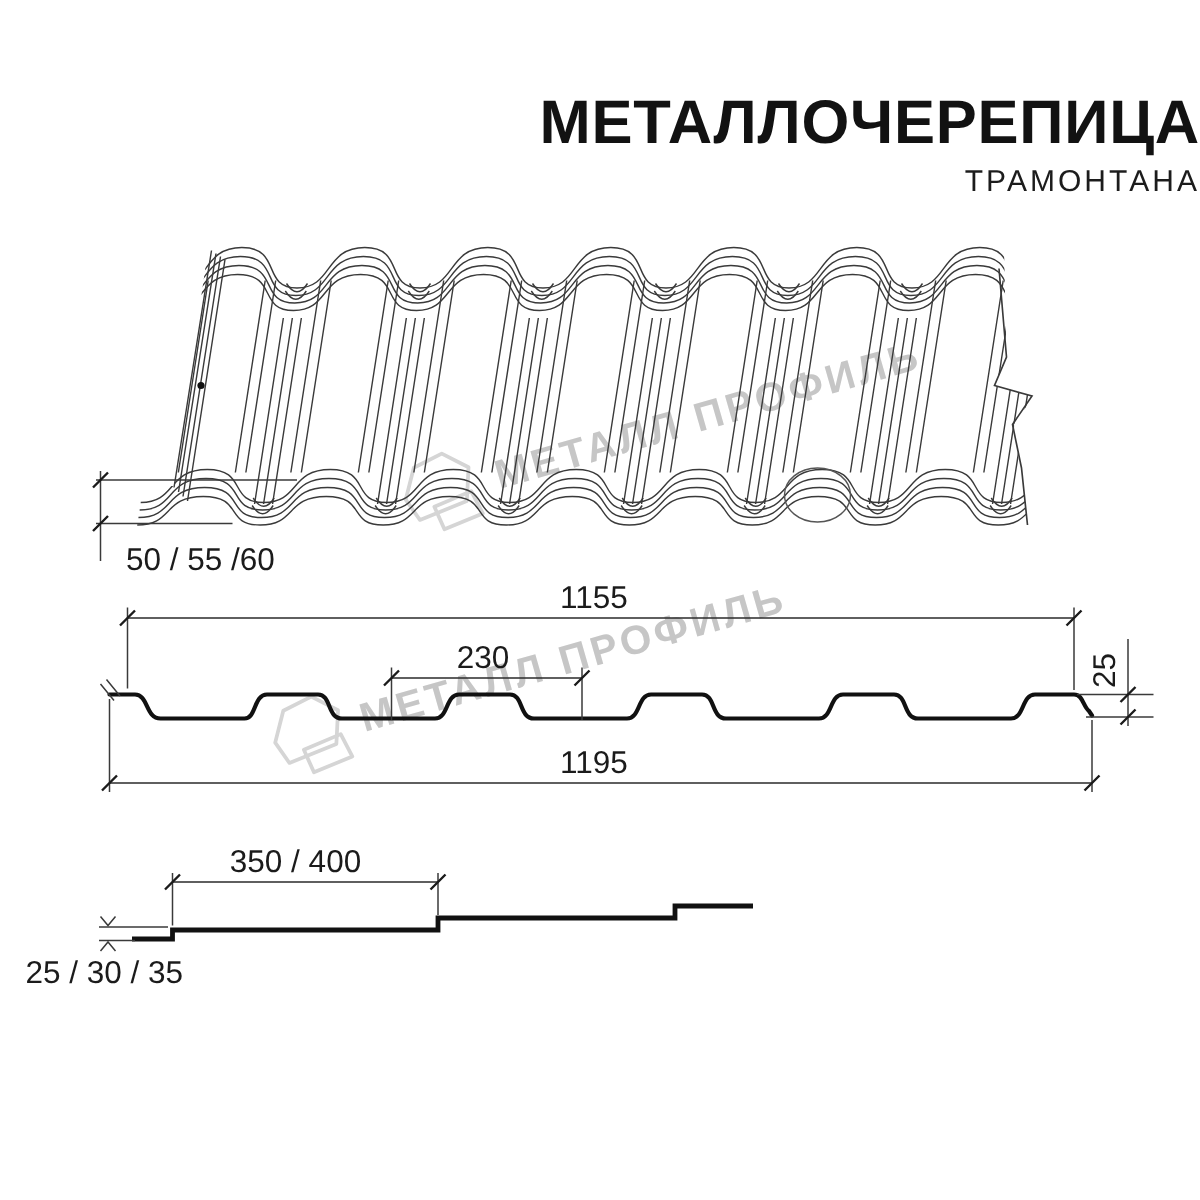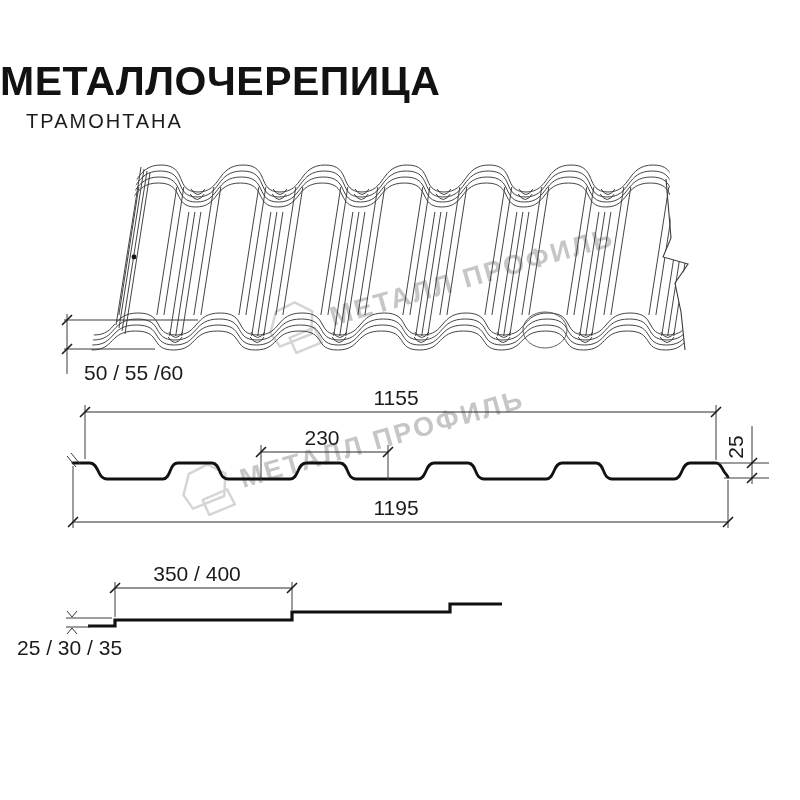--- a/index.html
+++ b/index.html
@@ -1,18 +1,18 @@
 <!DOCTYPE html>
 <html style="--wm-color: #c6c6c6; --wm-logo: #d5d5d5;"><head>
 <meta charset="utf-8">
 <style>
   html,body{margin:0;padding:0;background:#fff;}
   .stage{position:relative;width:800px;height:800px;background:#fff;overflow:hidden;
          font-family:"Liberation Sans", sans-serif;}
-  .hdr{position:absolute;left:0;top:60px;width:800px;text-align:left;}
+  .hdr{position:absolute;left:0;top:60px;width:800px;text-align:right;}
   .title{font-size:41px;font-weight:800;letter-spacing:0.5px;color:#121212;line-height:1.05;}
   .subtitle{margin-top:7px;font-size:20px;font-weight:500;letter-spacing:2px;color:#1c1c1c;padding-left:26px;}
   svg text{font-family:"Liberation Sans", sans-serif;fill:#1b1b1b;}
   .dimtxt{font-size:21px;}
   .wmtxt{font-size:27px;font-weight:700;letter-spacing:2.5px;fill:var(--wm-color,#c6c6c6);}
   .thin{stroke:#3a3a3a;stroke-width:0.95;fill:none;}
   .dimline{stroke:#2a2a2a;stroke-width:1.1;fill:none;}
   .extline{stroke:#3a3a3a;stroke-width:1;fill:none;}
   .tick{stroke:#1b1b1b;stroke-width:1.6;fill:none;}
   .profile{stroke:#111;stroke-width:2.8;fill:none;stroke-linejoin:round;stroke-linecap:round;}

